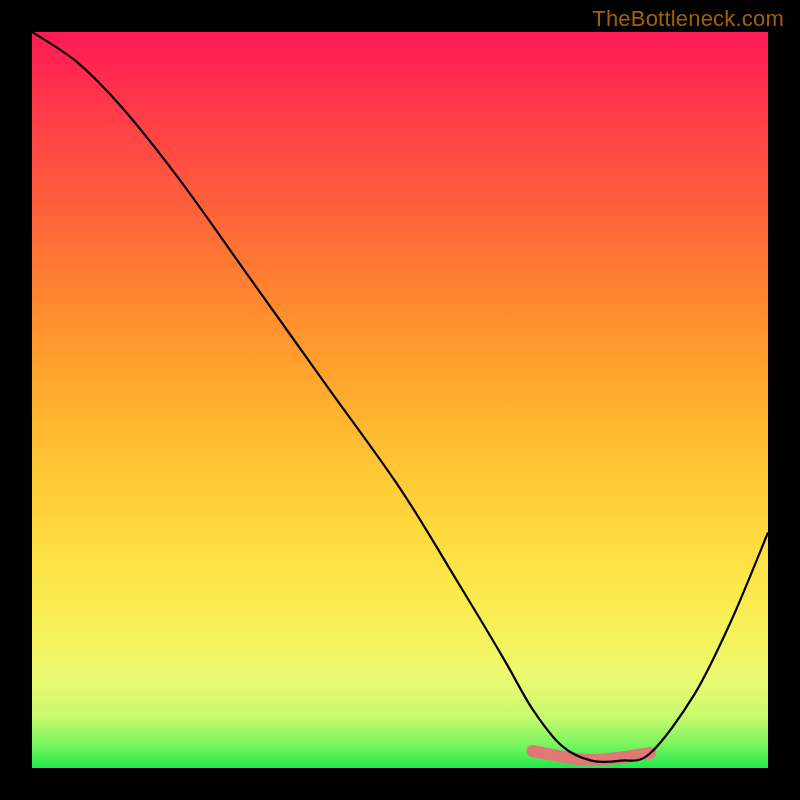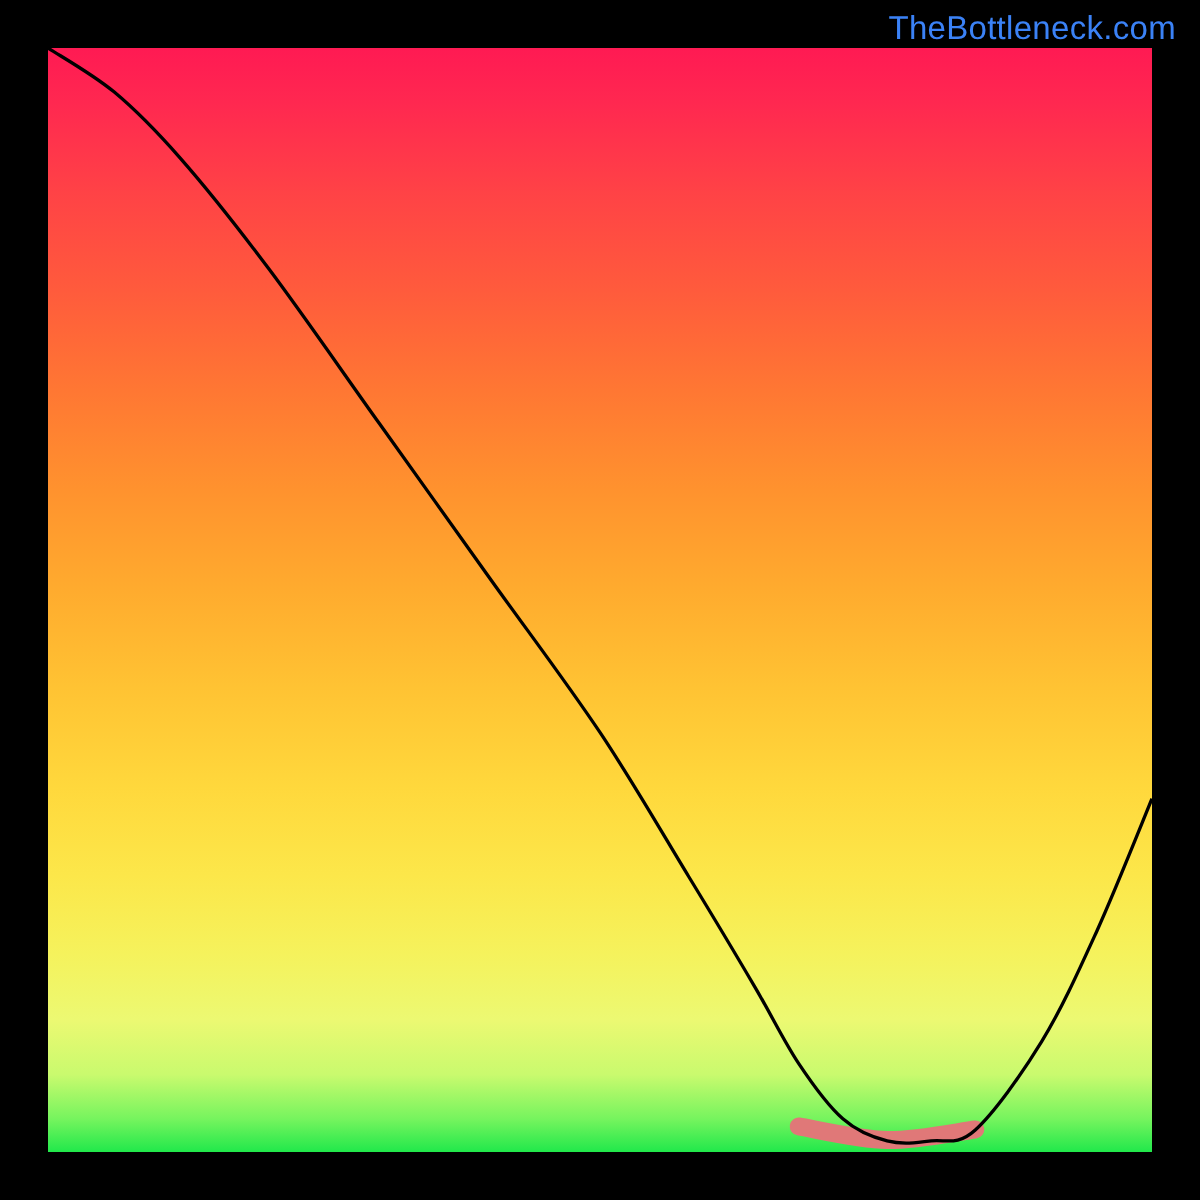--- a/index.html
+++ b/index.html
@@ -8,21 +8,21 @@
     height: 800px;
     background: #000;
     position: relative;
     font-family: Arial, sans-serif;
     overflow: hidden;
   }
   .watermark {
     position: absolute;
     top: 6px;
     right: 16px;
-    color: #3b82f6;
+    color: #a16207;
     font-size: 22px;
     font-weight: 500;
     z-index: 10;
     letter-spacing: 0.2px;
   }
   .chart-area {
     position: absolute;
     left: 32px;
     top: 32px;
     width: 736px;

